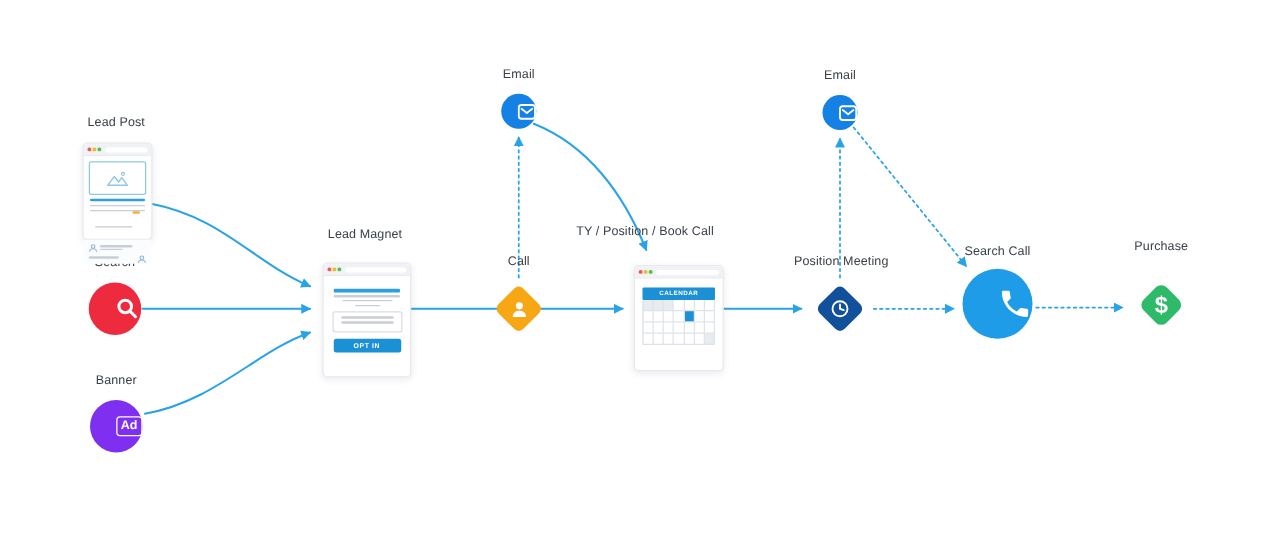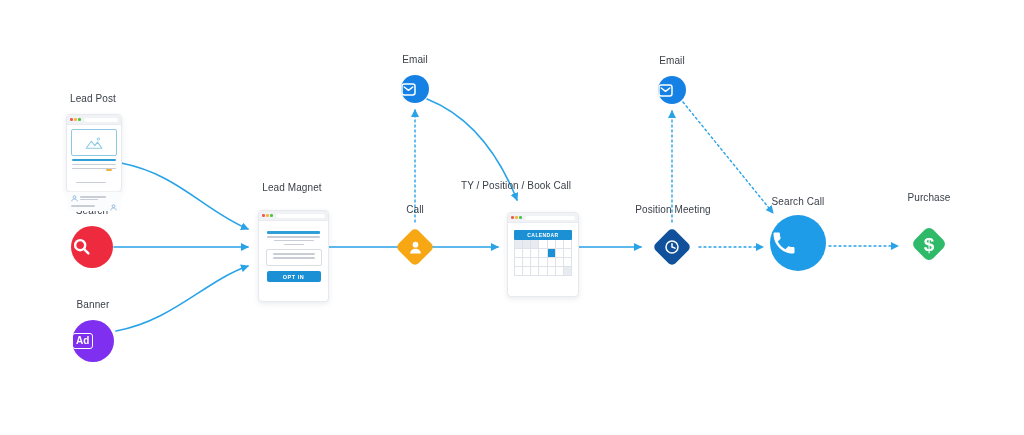--- a/index.html
+++ b/index.html
@@ -6,21 +6,21 @@
   #canvas{position:relative;width:1024px;height:435px;background:#ffffff;overflow:hidden;
           font-family:"Liberation Sans",sans-serif;}
   #edges{position:absolute;left:0;top:0;z-index:1;}
   .edge{stroke:var(--c-connector);fill:none;stroke-width:1.6px;stroke-linecap:round;}
   .edge.dotted{stroke-dasharray:2 3;stroke-width:1.4px;}
   #arrowhead path{fill:var(--c-connector);}
   .node,.label{position:absolute;z-index:2;}
   .label{transform:translateX(-50%);font-size:10px;font-weight:400;color:var(--c-label);
          white-space:nowrap;letter-spacing:.1px;}
   
-  .circle{border-radius:50%;display:flex;align-items:center;justify-content:flex-start;}
+  .circle{border-radius:50%;display:flex;align-items:center;justify-content:flex-end;}
   
   .diamond{display:flex;align-items:center;justify-content:center;}
   .diamond .shape{position:absolute;inset:2px;transform:rotate(45deg);border-radius:5px;}
   .diamond svg,.diamond .sym{position:relative;z-index:1;}
   
   .browser{background:#fff;border:1px solid var(--c-window-border);border-radius:4px;
            box-shadow:0 2px 5px rgba(80,95,120,.12);}
   .chrome{height:9px;background:#f1f2f5;border-radius:3px 3px 0 0;display:flex;
           align-items:center;padding:0 3px;gap:1.5px;border-bottom:1px solid #e9ebef;}
   .dot{width:2.5px;height:2.5px;border-radius:50%;}

